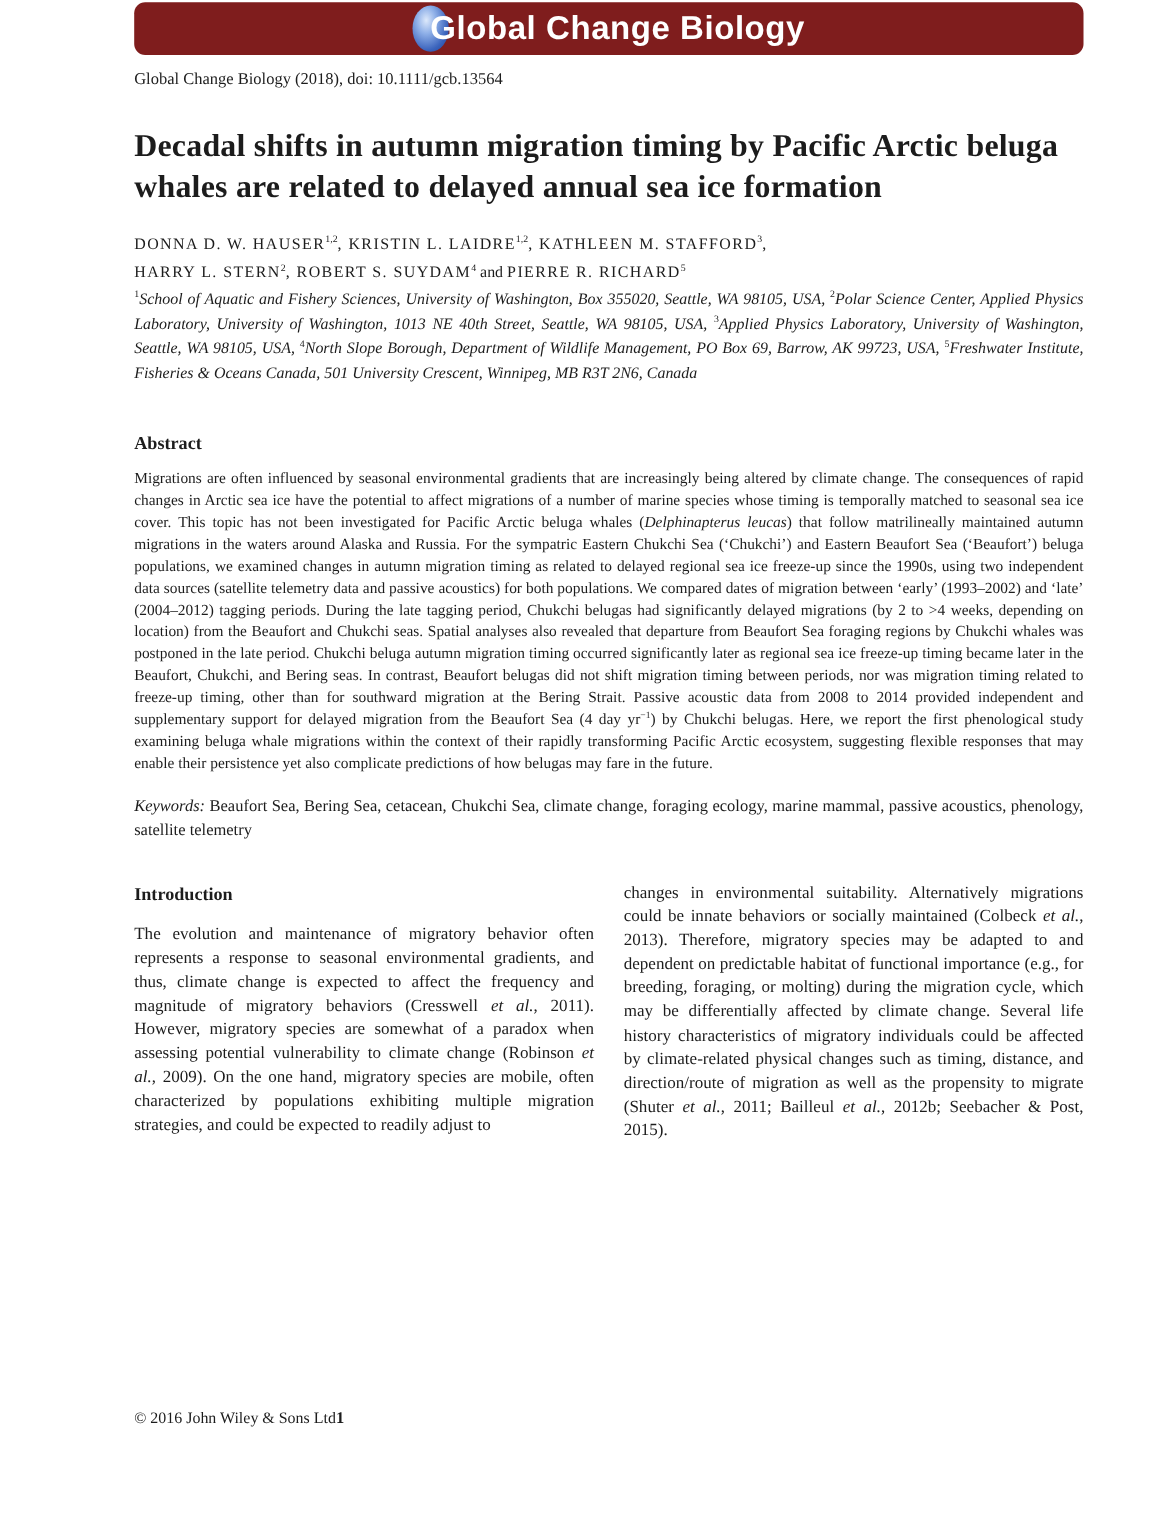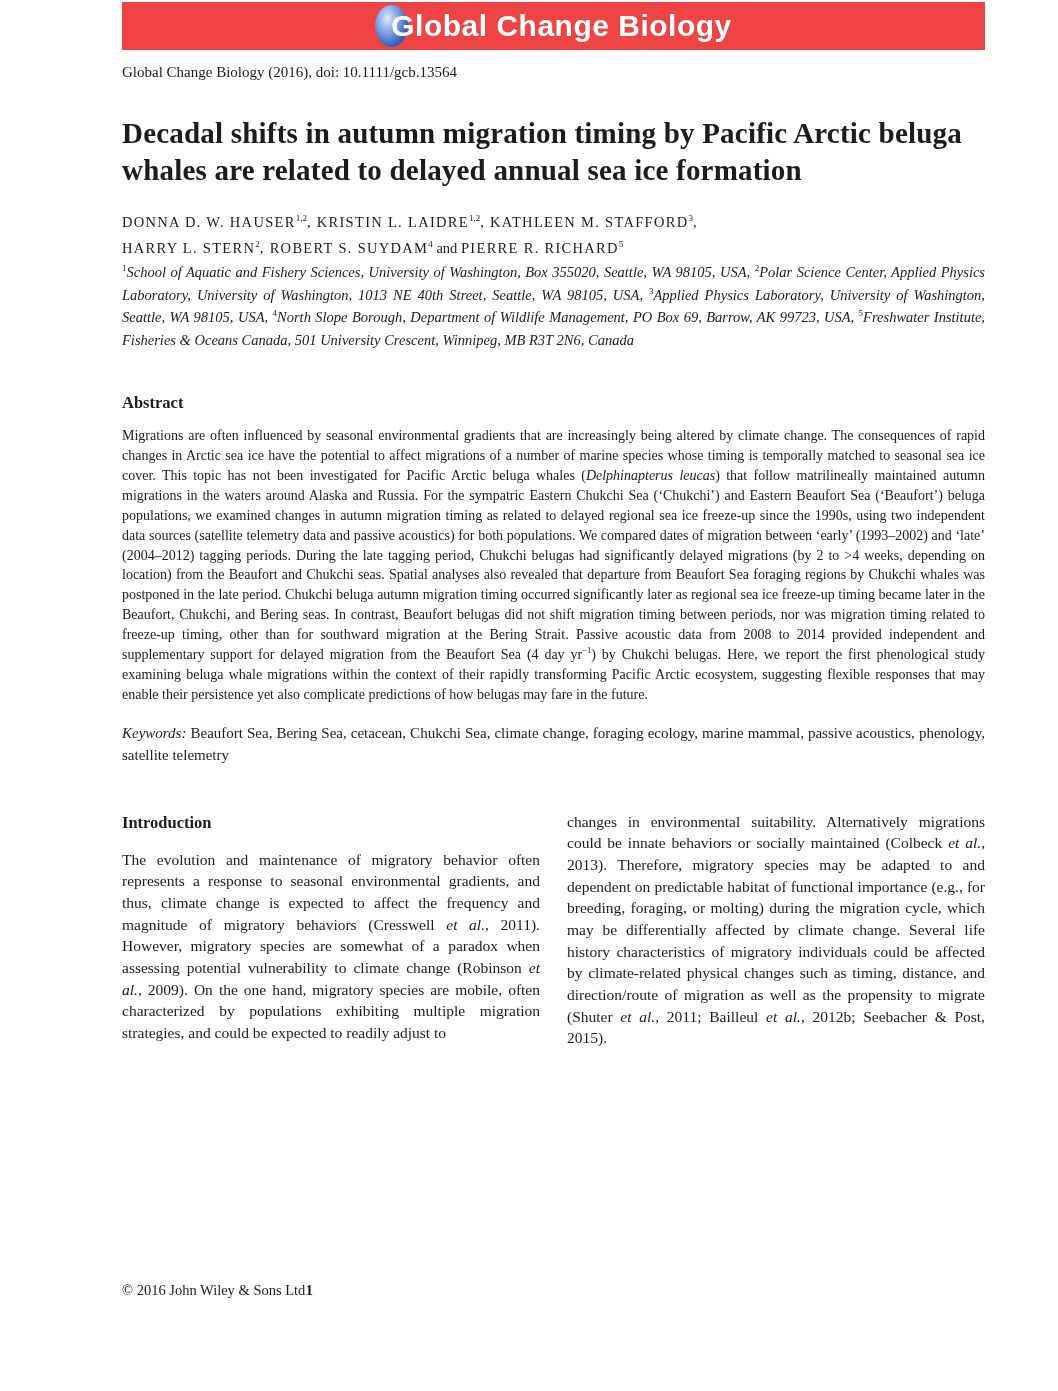--- a/index.html
+++ b/index.html
@@ -13,25 +13,26 @@
     overflow: hidden;
   }
   .page {
     padding: 0 73px 0 122px;
     position: relative;
   }
   
   .banner {
     margin-top: 2px;
     height: 48px;
-    background: #ef4444;
+    background: #7f1d1d;
     display: flex;
     align-items: center;
     justify-content: center;
     position: relative;
+    border-radius: 10px;
   }
   .banner-title {
     display: flex;
     align-items: center;
     position: relative;
   }
   .globe {
     width: 33px;
     height: 42px;
     border-radius: 50%;
@@ -100,21 +101,21 @@
     line-height: 1.5;
     text-align: justify;
   }
   .received {
     margin-top: 18px;
     font-style: italic;
     font-size: 14.5px;
   }
   
   .columns {
-    margin-top: 44px;
+    margin-top: 34px;
     display: flex;
     gap: 27px;
   }
   .col {
     flex: 1 1 0;
     font-size: 15.5px;
     line-height: 1.4;
     text-align: justify;
   }
   .intro-heading {
@@ -149,21 +150,21 @@
 
 <div class="page">
 
   <div class="banner">
     <div class="banner-title">
       <span class="globe"></span>
       <span class="banner-text">Global Change Biology</span>
     </div>
   </div>
 
-  <div class="citation">Global Change Biology (2016), doi: 10.1111/gcb.13564</div>
+  <div class="citation">Global Change Biology (2018), doi: 10.1111/gcb.13564</div>
 
   <h1 class="article-title">Decadal shifts in autumn migration timing by Pacific Arctic beluga whales are related to delayed annual sea ice formation</h1>
 
   <div class="authors">
     <div>
       <span><span>DONNA D. W. HAUSER</span><sup>1,2</sup><span>, </span></span><span><span>KRISTIN L. LAIDRE</span><sup>1,2</sup><span>, </span></span><span><span>KATHLEEN M. STAFFORD</span><sup>3</sup><span>,</span></span>
     </div>
     <div>
       <span><span>HARRY L. STERN</span><sup>2</sup><span>, </span></span><span><span>ROBERT S. SUYDAM</span><sup>4</sup><span style="letter-spacing:0;"> and </span></span><span><span>PIERRE R. RICHARD</span><sup>5</sup></span>
     </div>

